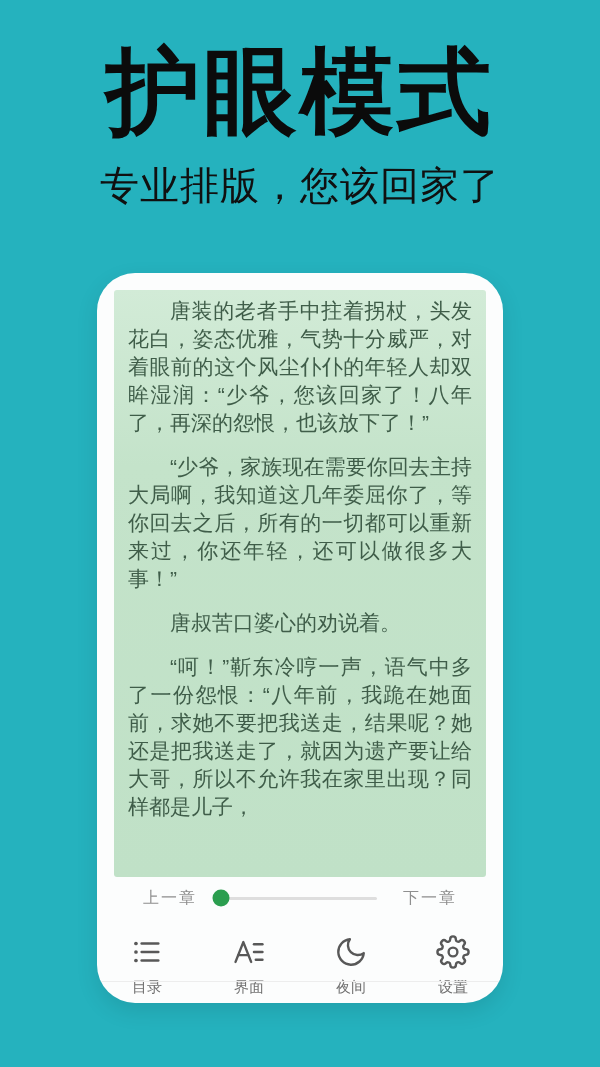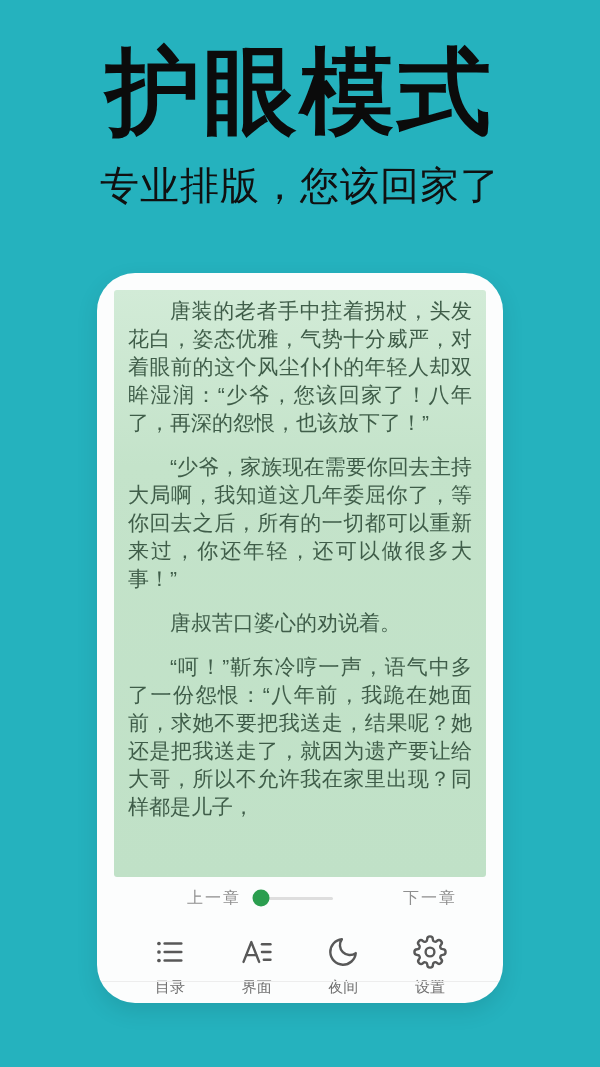--- a/index.html
+++ b/index.html
@@ -51,39 +51,39 @@
   .reading-area p.para { margin:0 0 16px; text-indent:2em; }
 
   
   .chapter-nav {
     position:absolute; left:0; top:606px; width:100%; height:38px;
     box-sizing:border-box; padding:0 46px;
     display:flex; align-items:center; gap:16px;
   }
   .nav-label {
     font-size:16px; color: var(--muted-gray, #8f8f8f);
-    letter-spacing:2px; white-space:nowrap; cursor:pointer;margin-left:44px;
+    letter-spacing:2px; white-space:nowrap; cursor:pointer;
   }
   .slider-track {
     flex:1; height:3px; margin-right:10px;
     background:#dedede; border-radius:2px; position:relative;
     cursor:pointer;
   }
   .slider-thumb {
     position:absolute; top:50%; left:5%;
     width:17px; height:17px; border-radius:50%;
     background: var(--slider-green, #2b9e4f);
     transform:translate(-50%,-50%);
     cursor:grab;
   }
 
   
   .toolbar {
     position:absolute; left:0; top:650px; width:100%;
-    box-sizing:border-box; padding:12px 41px 0;
+    box-sizing:border-box; padding:12px 18px 0;
     display:flex; justify-content:space-between;
   }
   .tool {
     display:flex; flex-direction:column; align-items:center; gap:9px;
     width:64px; cursor:pointer;
   }
   .tool svg { width:34px; height:34px; stroke:#585858; fill:none; stroke-width:1.7; stroke-linecap:round; stroke-linejoin:round; }
   .tool .dotfill { fill:#585858; stroke:none; }
   .tool-label { font-size:15px; color:#707070; }
 

